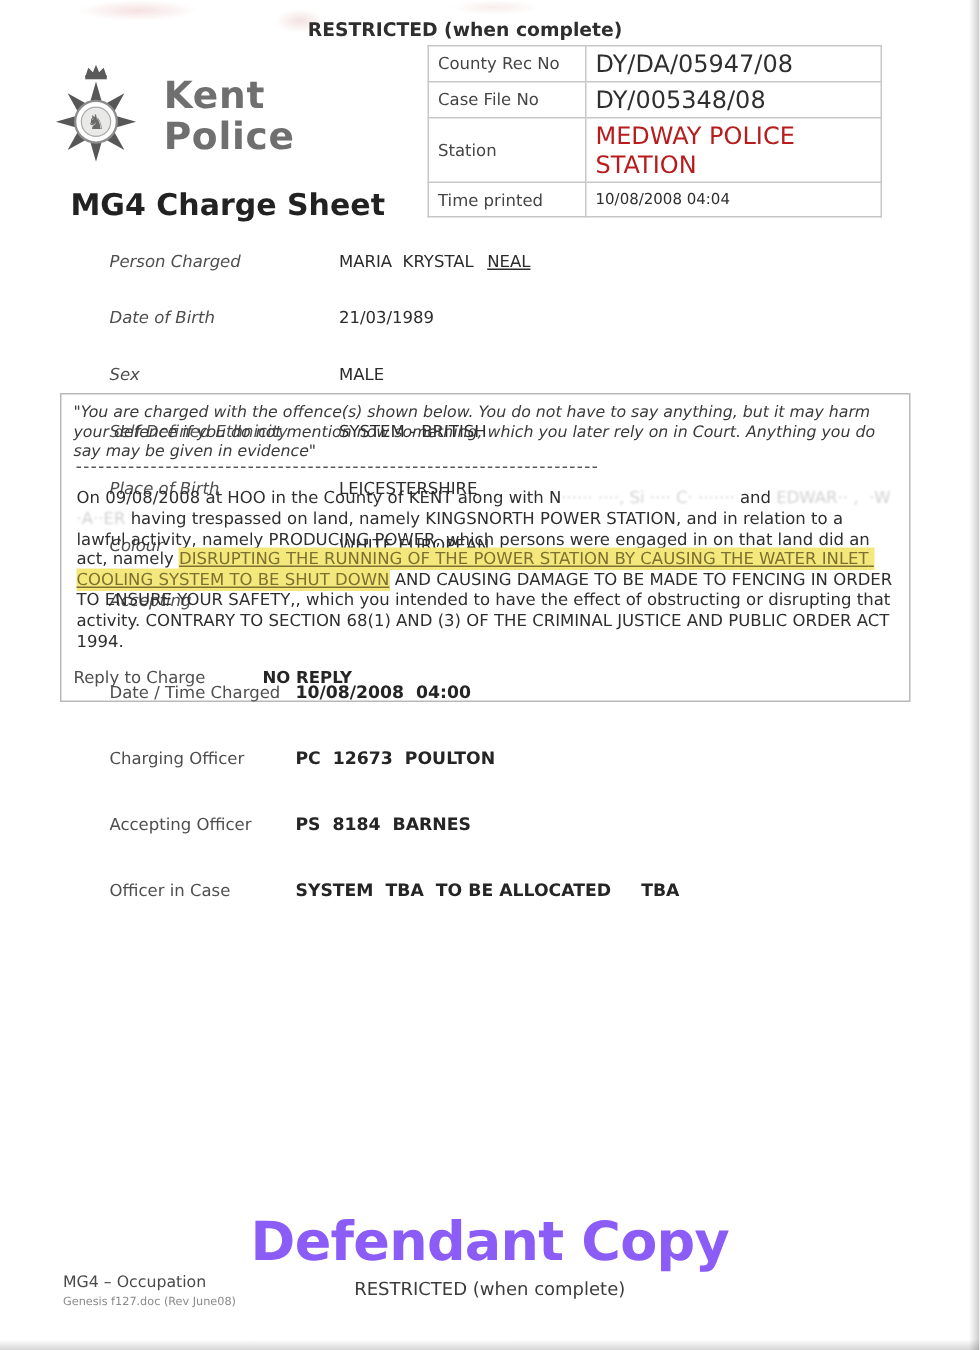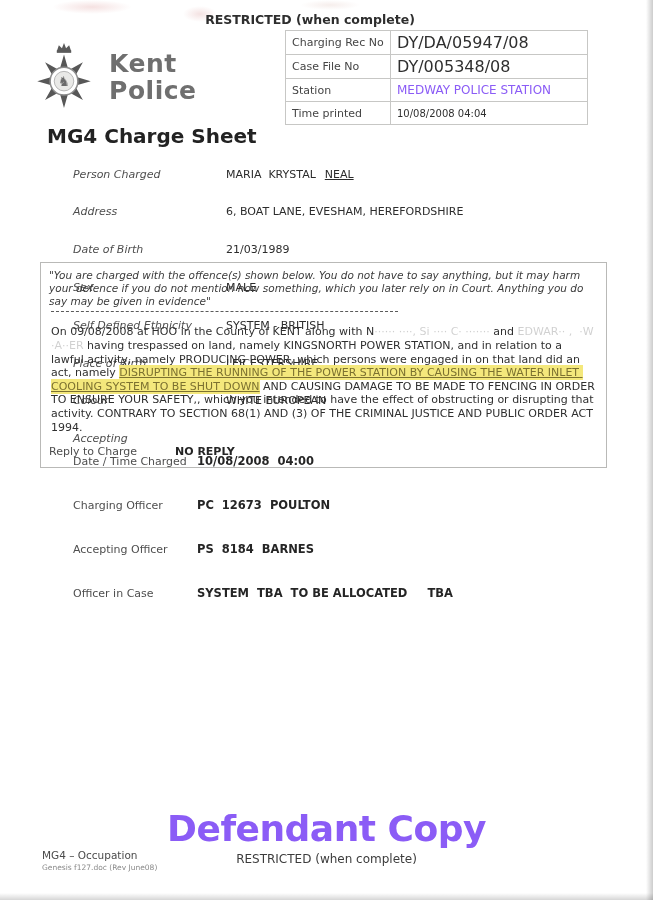--- a/index.html
+++ b/index.html
@@ -26,21 +26,21 @@
   .logo-block { position:absolute; top:40px; left:36px; }
   .badge { display:inline-block; vertical-align:top; }
   .force-name { display:inline-block; margin-left:12px; margin-top:10px;
                 font-size:25px; font-weight:bold; color:#6f6f6f; line-height:27px; letter-spacing:0.5px; }
 
   .header-table { position:absolute; top:30px; left:285px; width:303px;
                   border-collapse:collapse; }
   .header-table td { border:1px solid #c7c7c5; padding:2px 6px; height:18px; }
   .header-table td.lbl { width:92px; font-size:11px; color:#454545; }
   .header-table tr.r0 td.val, .header-table tr.r1 td.val { font-size:16px; color:#2f2f2f; }
-  .header-table tr.r2 td.val { font-size:12px; color:#8b5cf6;margin-top:18px; }
+  .header-table tr.r2 td.val { font-size:16px; color:#b91c1c;margin-top:18px; }
   .header-table tr.r3 td.val { font-size:10px; color:#2f2f2f; }
 
   .doc-title { position:absolute; top:124px; left:47px; font-size:20px; font-weight:bold; color:#222; }
 
   .person-block { position:absolute; top:156px; left:52px; width:560px; }
   .prow { font-size:11px; line-height:12.6px; white-space:pre-wrap; }
   .plabel { display:inline-block; width:153px; color:#4e4e4e;font-style:italic; }
   .pval { color:#2c2c2c; }
   .pval .und { text-decoration:underline; margin-left:9px; }
 
@@ -91,21 +91,21 @@
     </span>
     <span class="force-name">
       <span>Kent</span><br>
       <span>Police</span>
     </span>
   </div>
 
   <table class="header-table">
     <tbody>
       <tr class="r0">
-        <td class="lbl">Charging Rec No</td>
+        <td class="lbl">County Rec No</td>
         <td class="val">DY/DA/05947/08</td>
       </tr>
       <tr class="r1">
         <td class="lbl">Case File No</td>
         <td class="val">DY/005348/08</td>
       </tr>
       <tr class="r2">
         <td class="lbl">Station</td>
         <td class="val">MEDWAY POLICE STATION</td>
       </tr>
@@ -114,23 +114,20 @@
         <td class="val">10/08/2008 04:04</td>
       </tr>
     </tbody>
   </table>
 
   <div class="doc-title">MG4 Charge Sheet</div>
 
   <div class="person-block">
     <div class="prow">
       <span class="plabel">Person Charged</span><span class="pval"><span>MARIA  KRYSTAL</span><span class="und">NEAL</span></span>
-    </div>
-    <div class="prow">
-      <span class="plabel">Address</span><span class="pval">6, BOAT LANE, EVESHAM, HEREFORDSHIRE</span>
     </div>
     <div class="prow">
       <span class="plabel">Date of Birth</span><span class="pval">21/03/1989</span>
     </div>
     <div class="prow">
       <span class="plabel">Sex</span><span class="pval">MALE</span>
     </div>
     <div class="prow">
       <span class="plabel">Self Defined Ethnicity</span><span class="pval">SYSTEM - BRITISH</span>
     </div>

